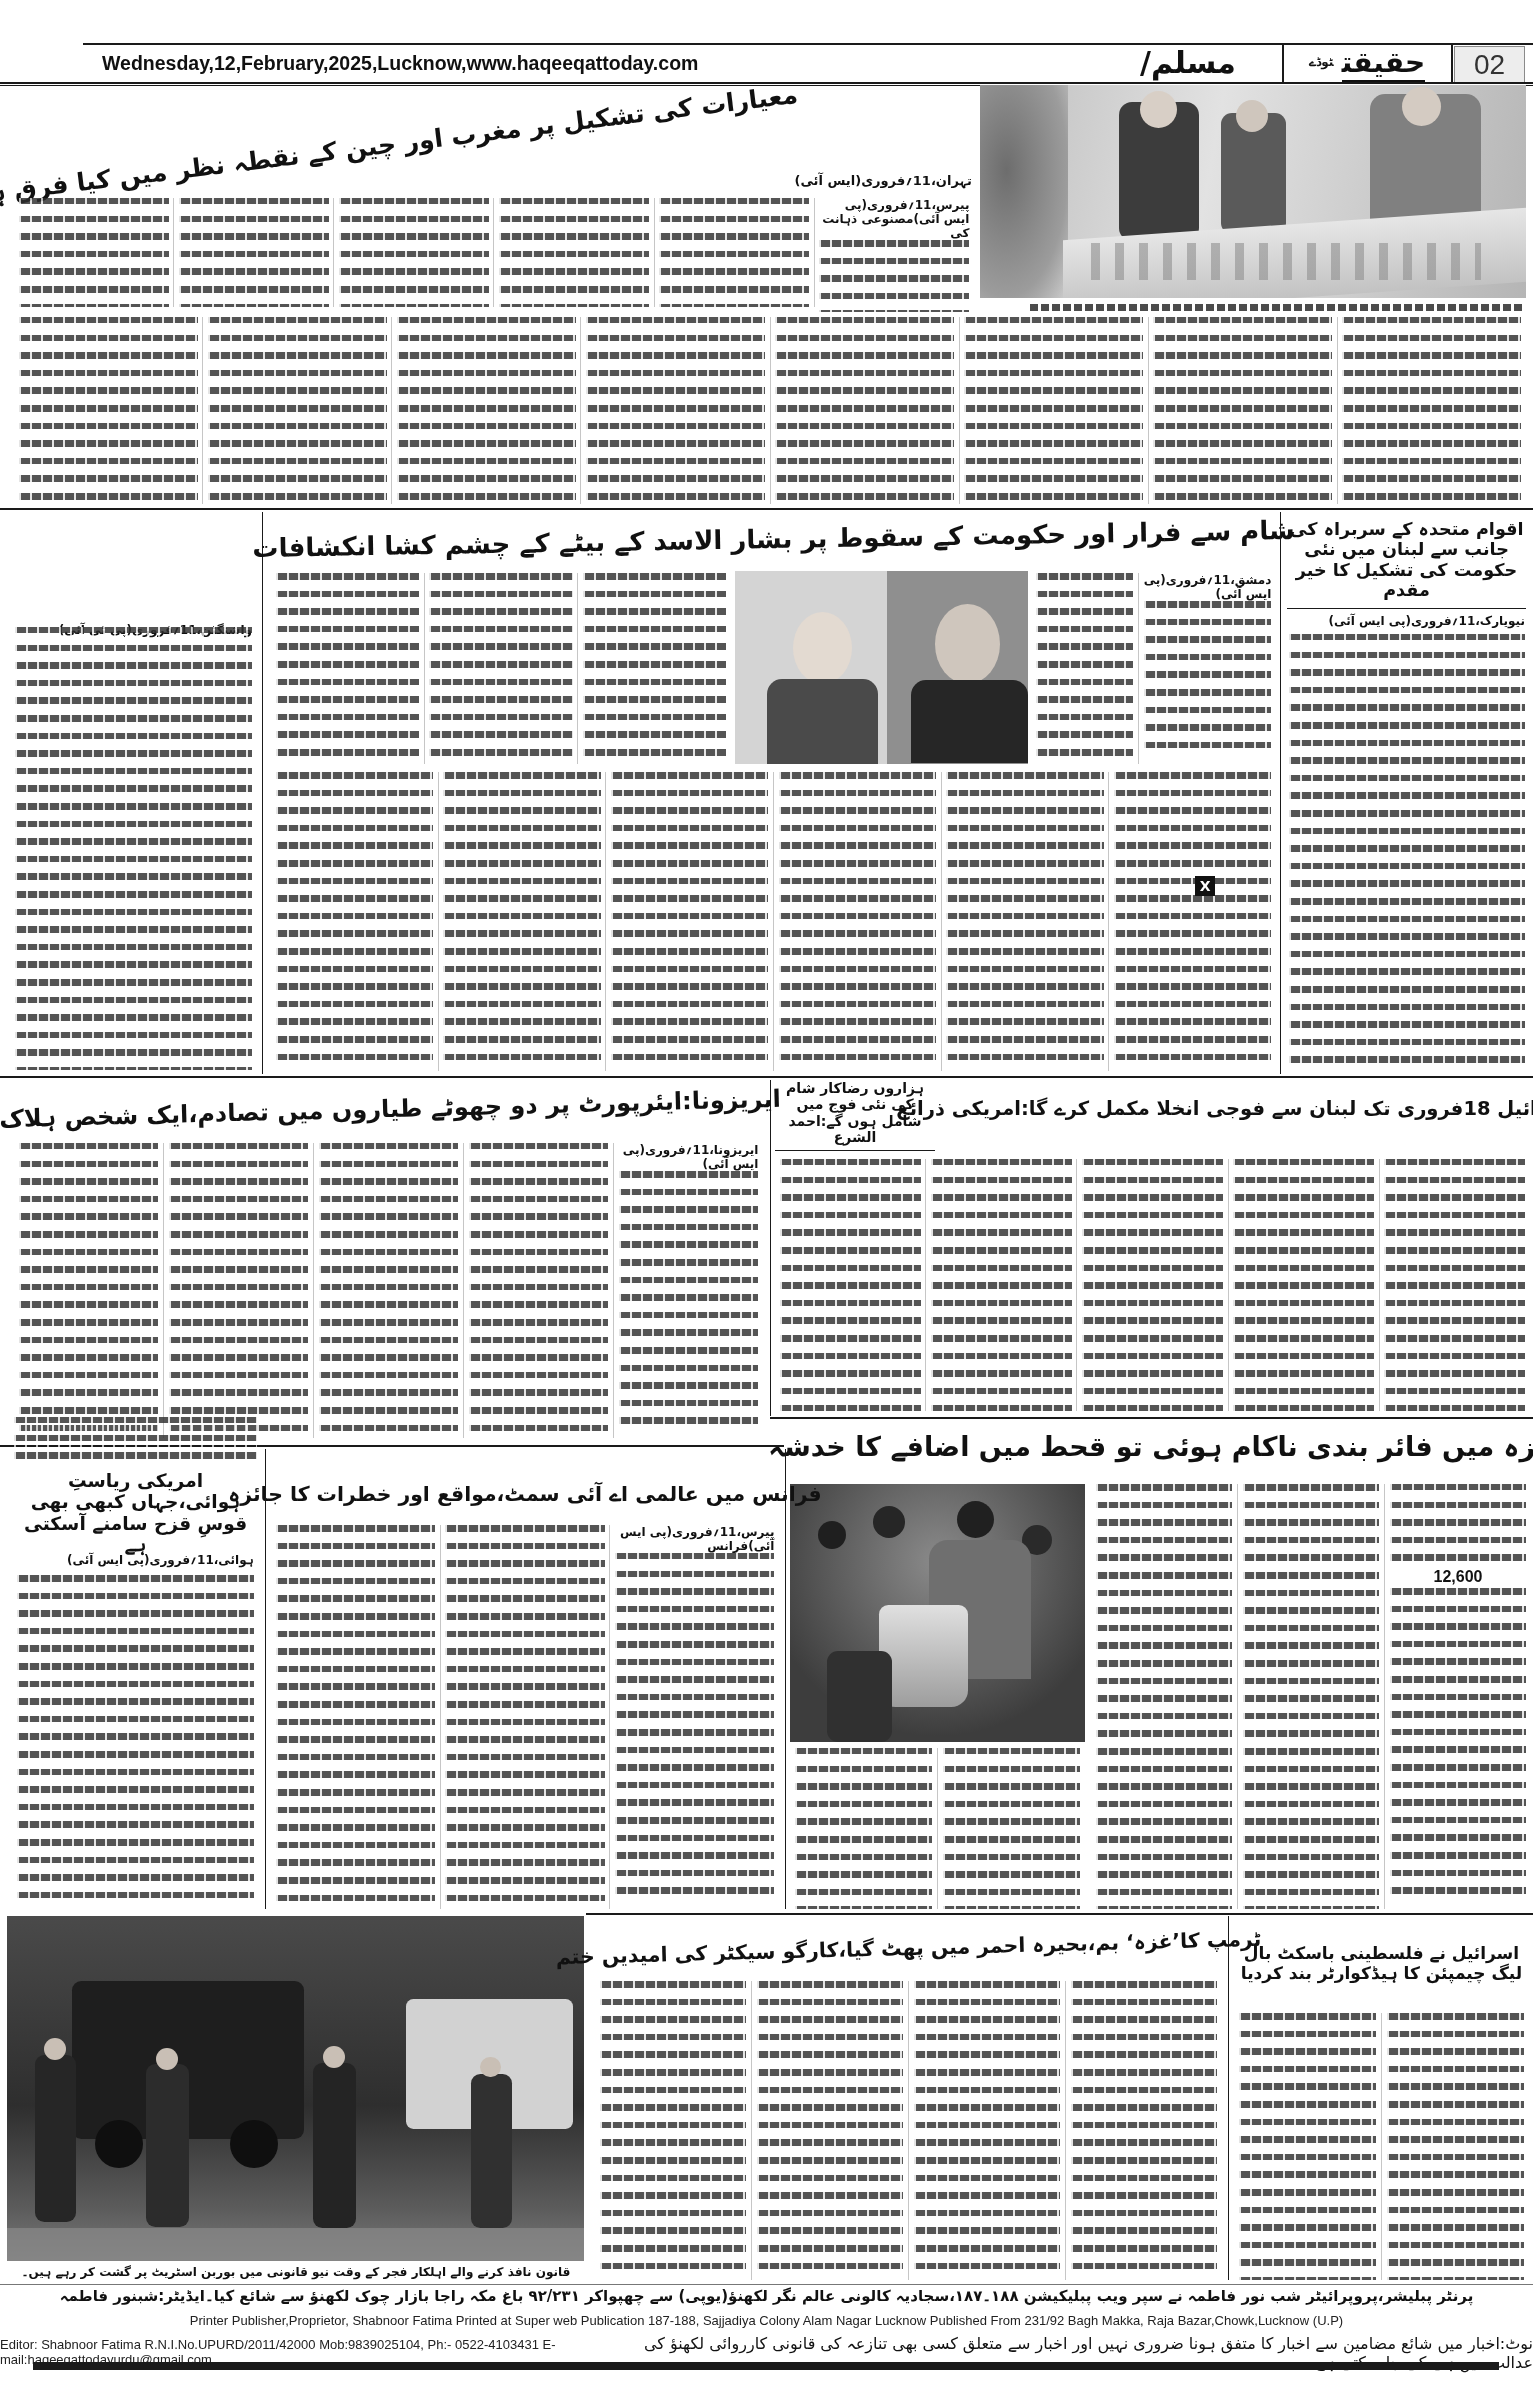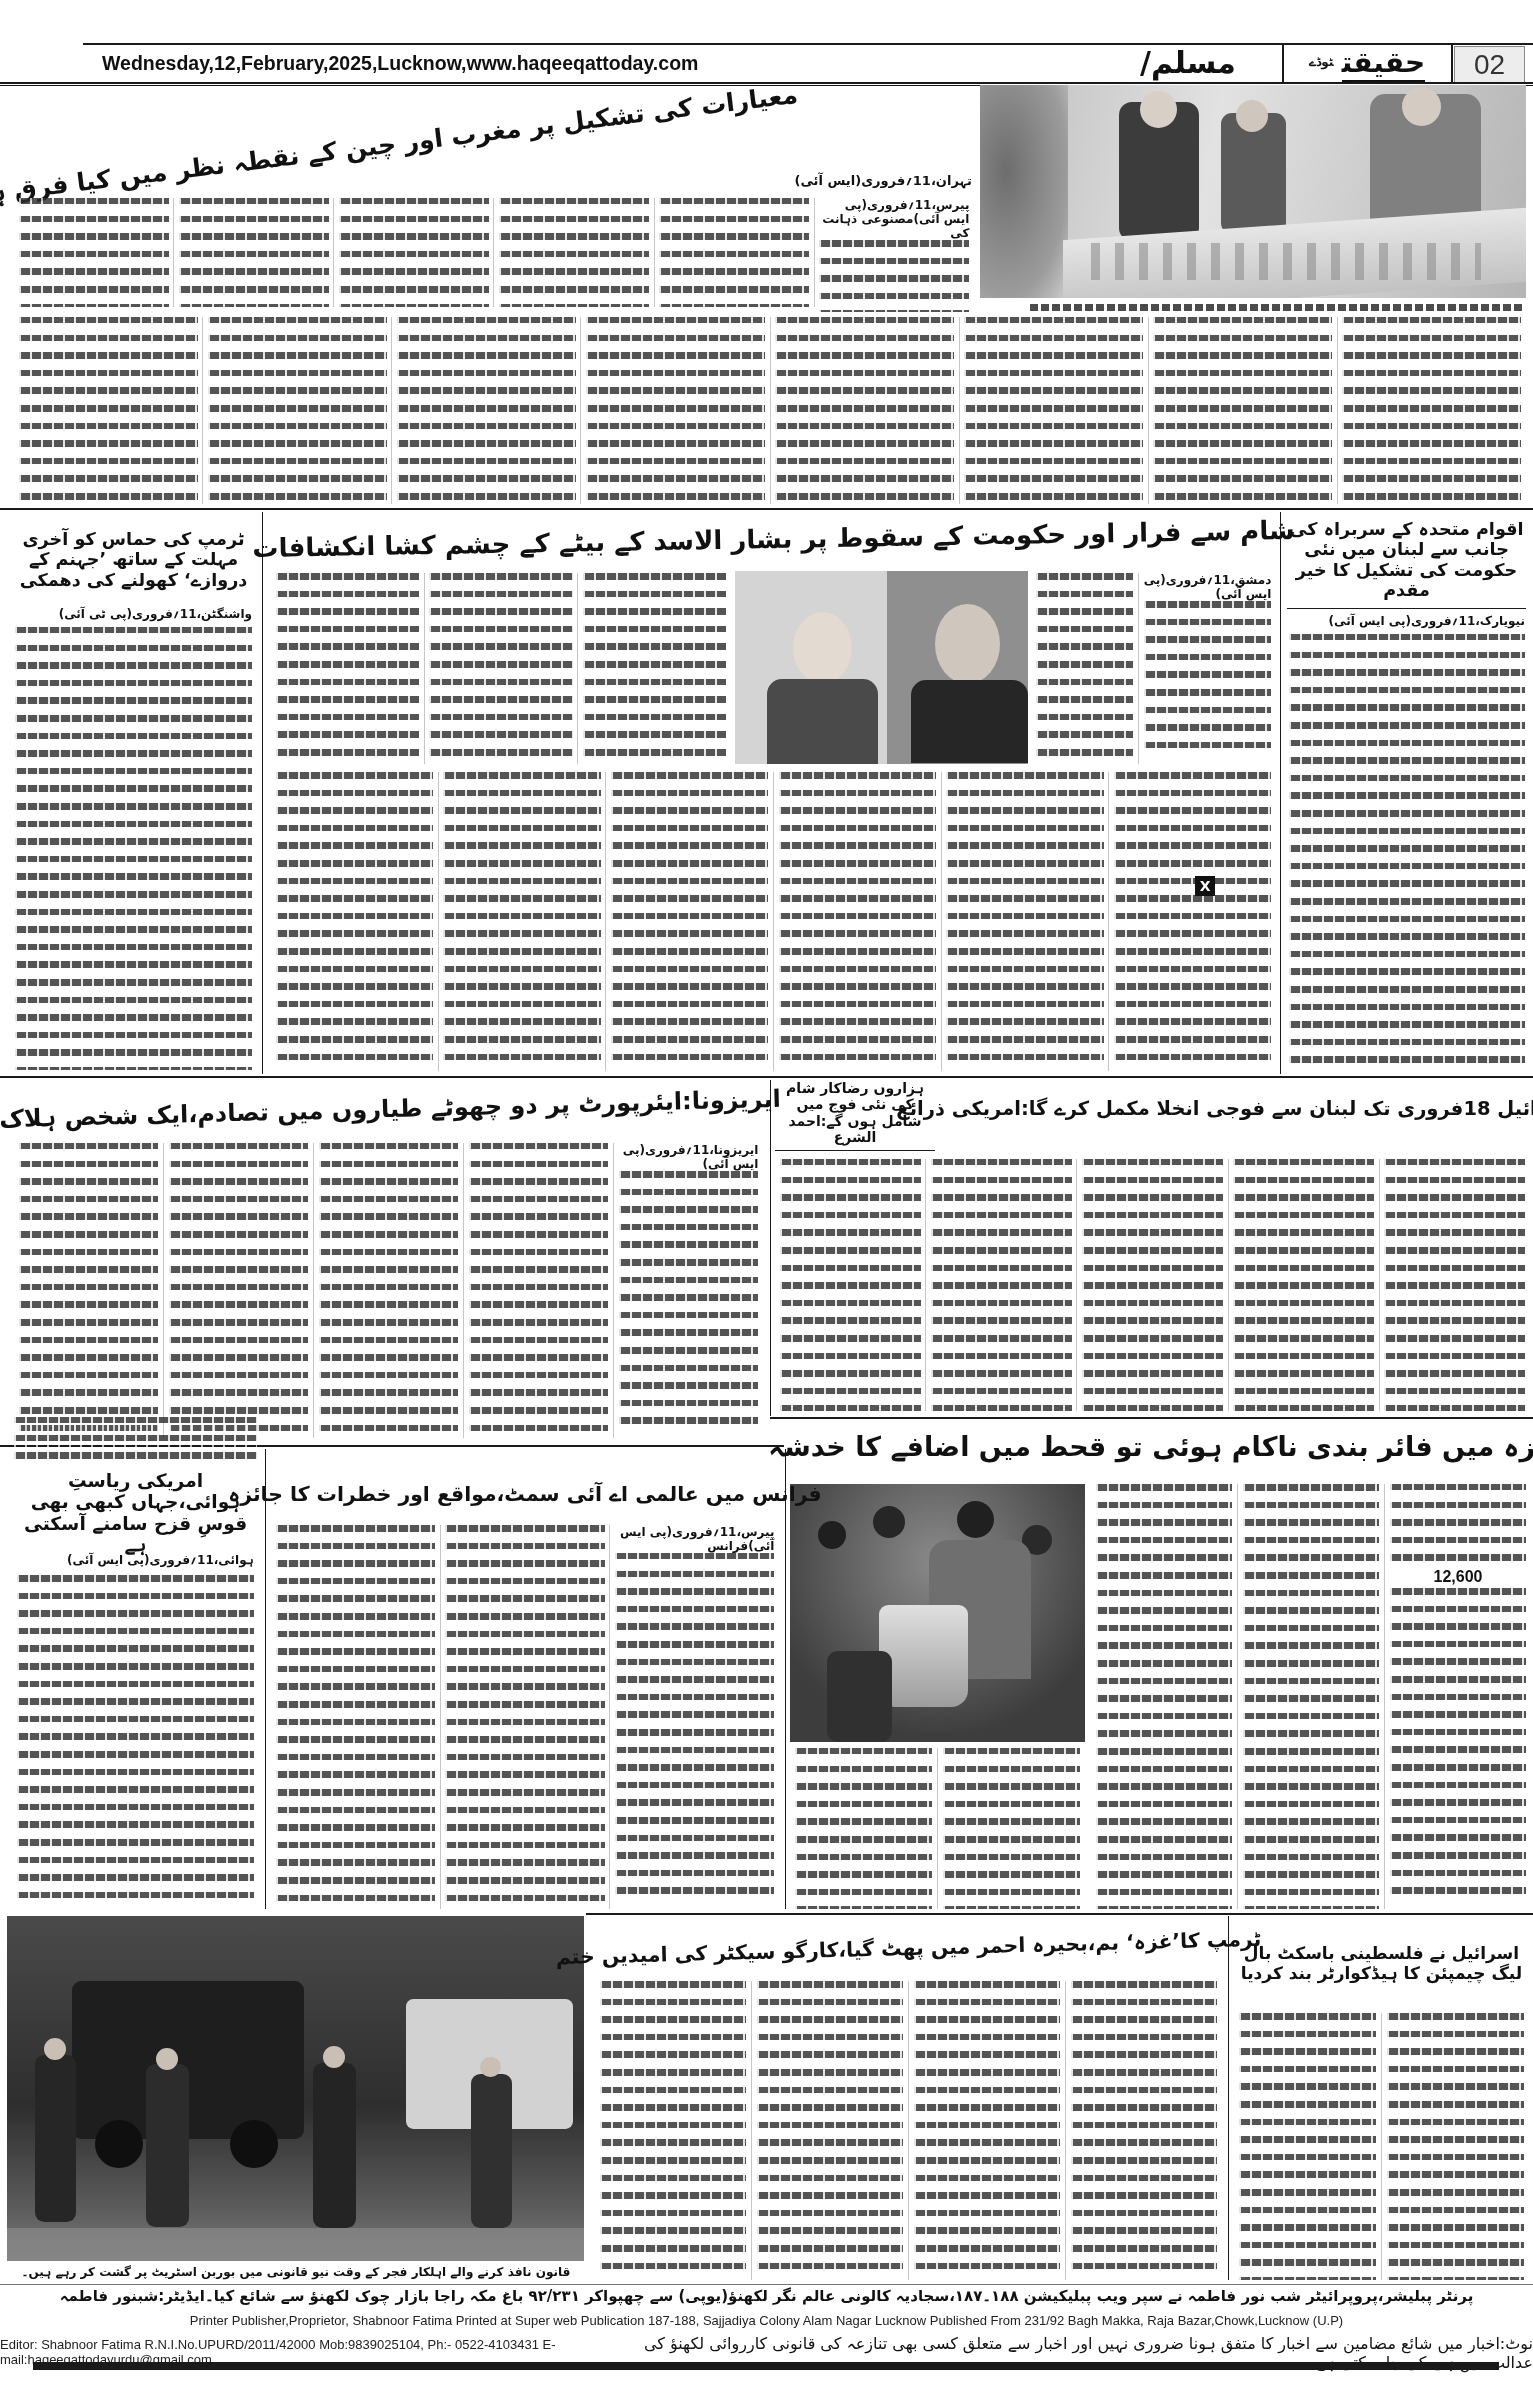--- a/index.html
+++ b/index.html
@@ -115,22 +115,21 @@
     <div class="col">
         <div class="ptxt fill"></div>
       </div>
     <div class="col">
         <div class="ptxt fill"></div>
       </div>
   </div>
 
   <div class="hr" style="left:0px;top:508px;width:1533px;height:1.9px;"></div>
 
-  <div class="abs headline" style="left:11px;top:518px;width:245px;height:83px;font-size:17.6px;">ٹرمپ کی حماس کو آخری مہلت کے ساتھ ’جہنم کے دروازے‘ کھولنے کی دھمکی</div>
-  <div class="abs dateline" style="left:15px;top:607px;width:237px;font-size:12px;">واشنگٹن،11؍فروری(پی ٹی آئی)</div>
+  <div class="abs dateline" style="left:15px;top:623px;width:237px;font-size:12px;">واشنگٹن،11؍فروری(پی ٹی آئی)</div>
   <div class="abs ptxt" style="left:15px;top:627px;width:237px;height:443px;"></div>
   <div class="vr" style="left:262px;top:512px;height:562px;"></div>
 
   <div class="abs headline nowrap" style="left:271px;top:518px;width:1005px;height:43px;font-size:26px;transform:rotate(-1deg);">شام سے فرار اور حکومت کے سقوط پر بشار الاسد کے بیٹے کے چشم کشا انکشافات</div>
 
   <div class="abs cols" style="left:271px;top:573px;width:460px;height:191px;">
     <div class="col">
         <div class="ptxt fill"></div>
       </div>
     <div class="col">

